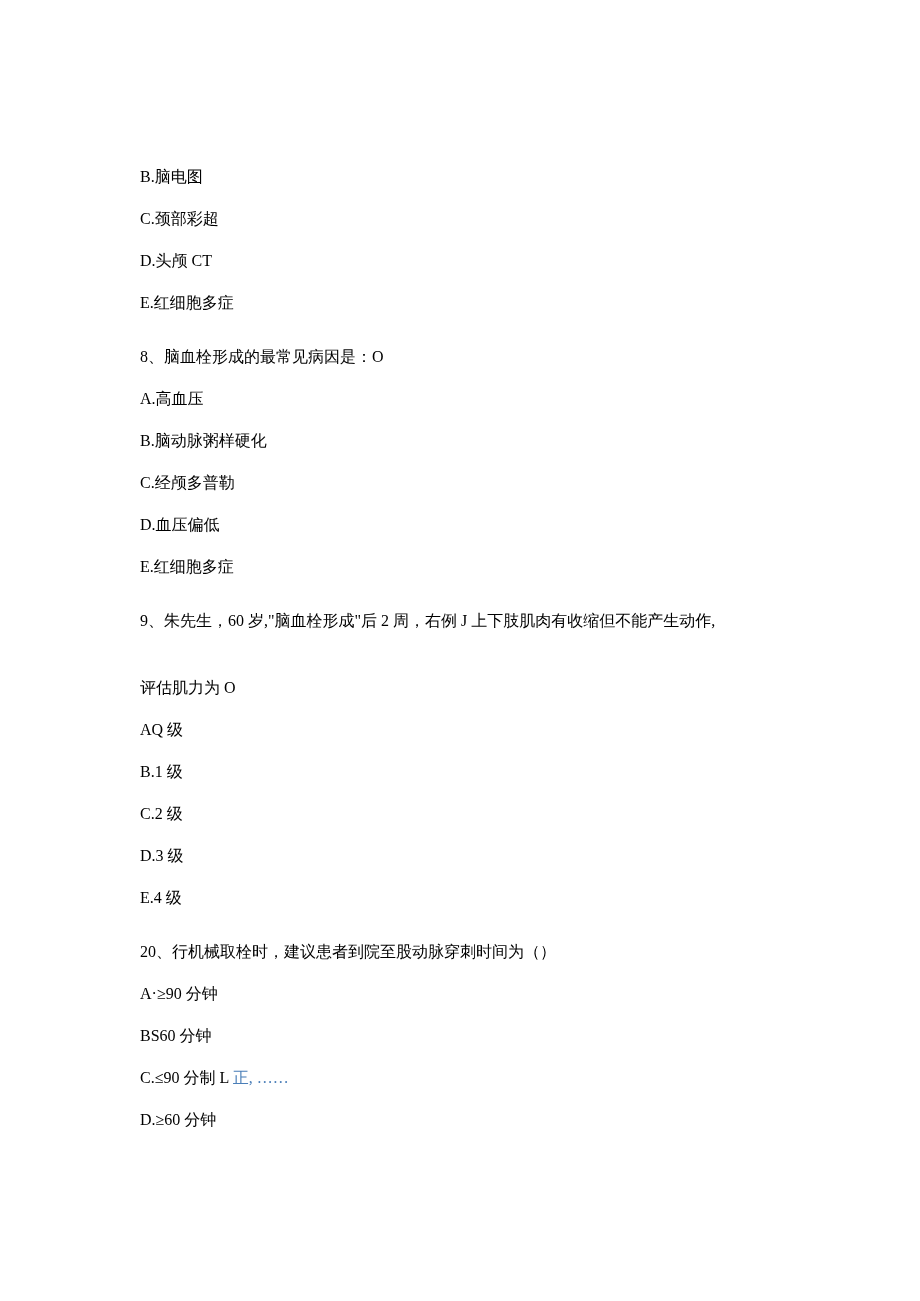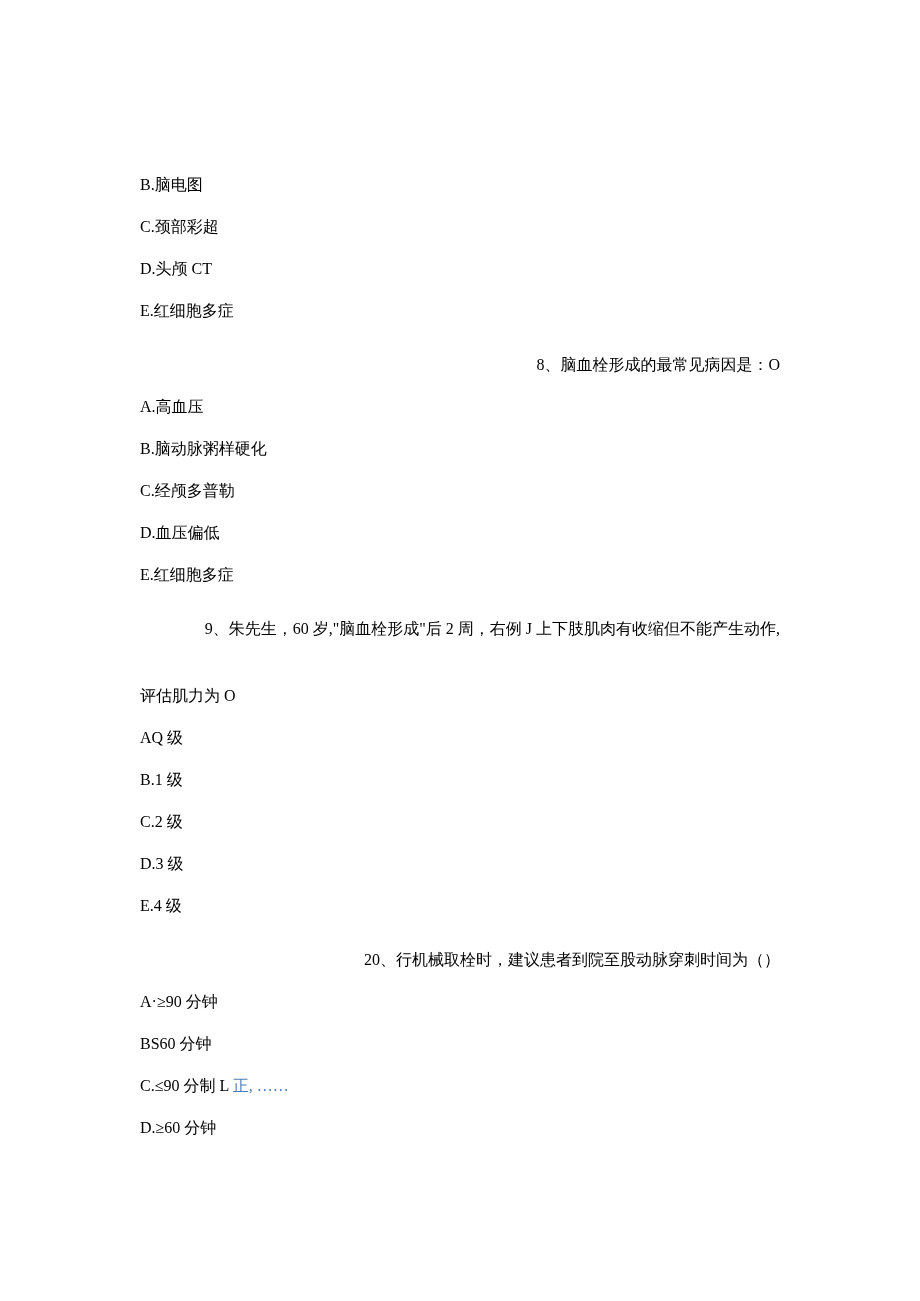--- a/index.html
+++ b/index.html
@@ -16,24 +16,23 @@
       color: #000000;
       font-size: 16px;
       line-height: 1.5;
     }
     .option-line {
       margin-bottom: 18px;
     }
     .question-line {
       margin-bottom: 18px;
       margin-top: 30px;
-      text-align: right;
     }
     .first-line {
-      margin-top: 8px;
+      margin-top: 0;
     }
     .question-continuation {
       margin-bottom: 18px;
       margin-top: 43px;
     }
     .italic-text {
     }
     .blue-text {
       color: #4a7eb8;
     }

